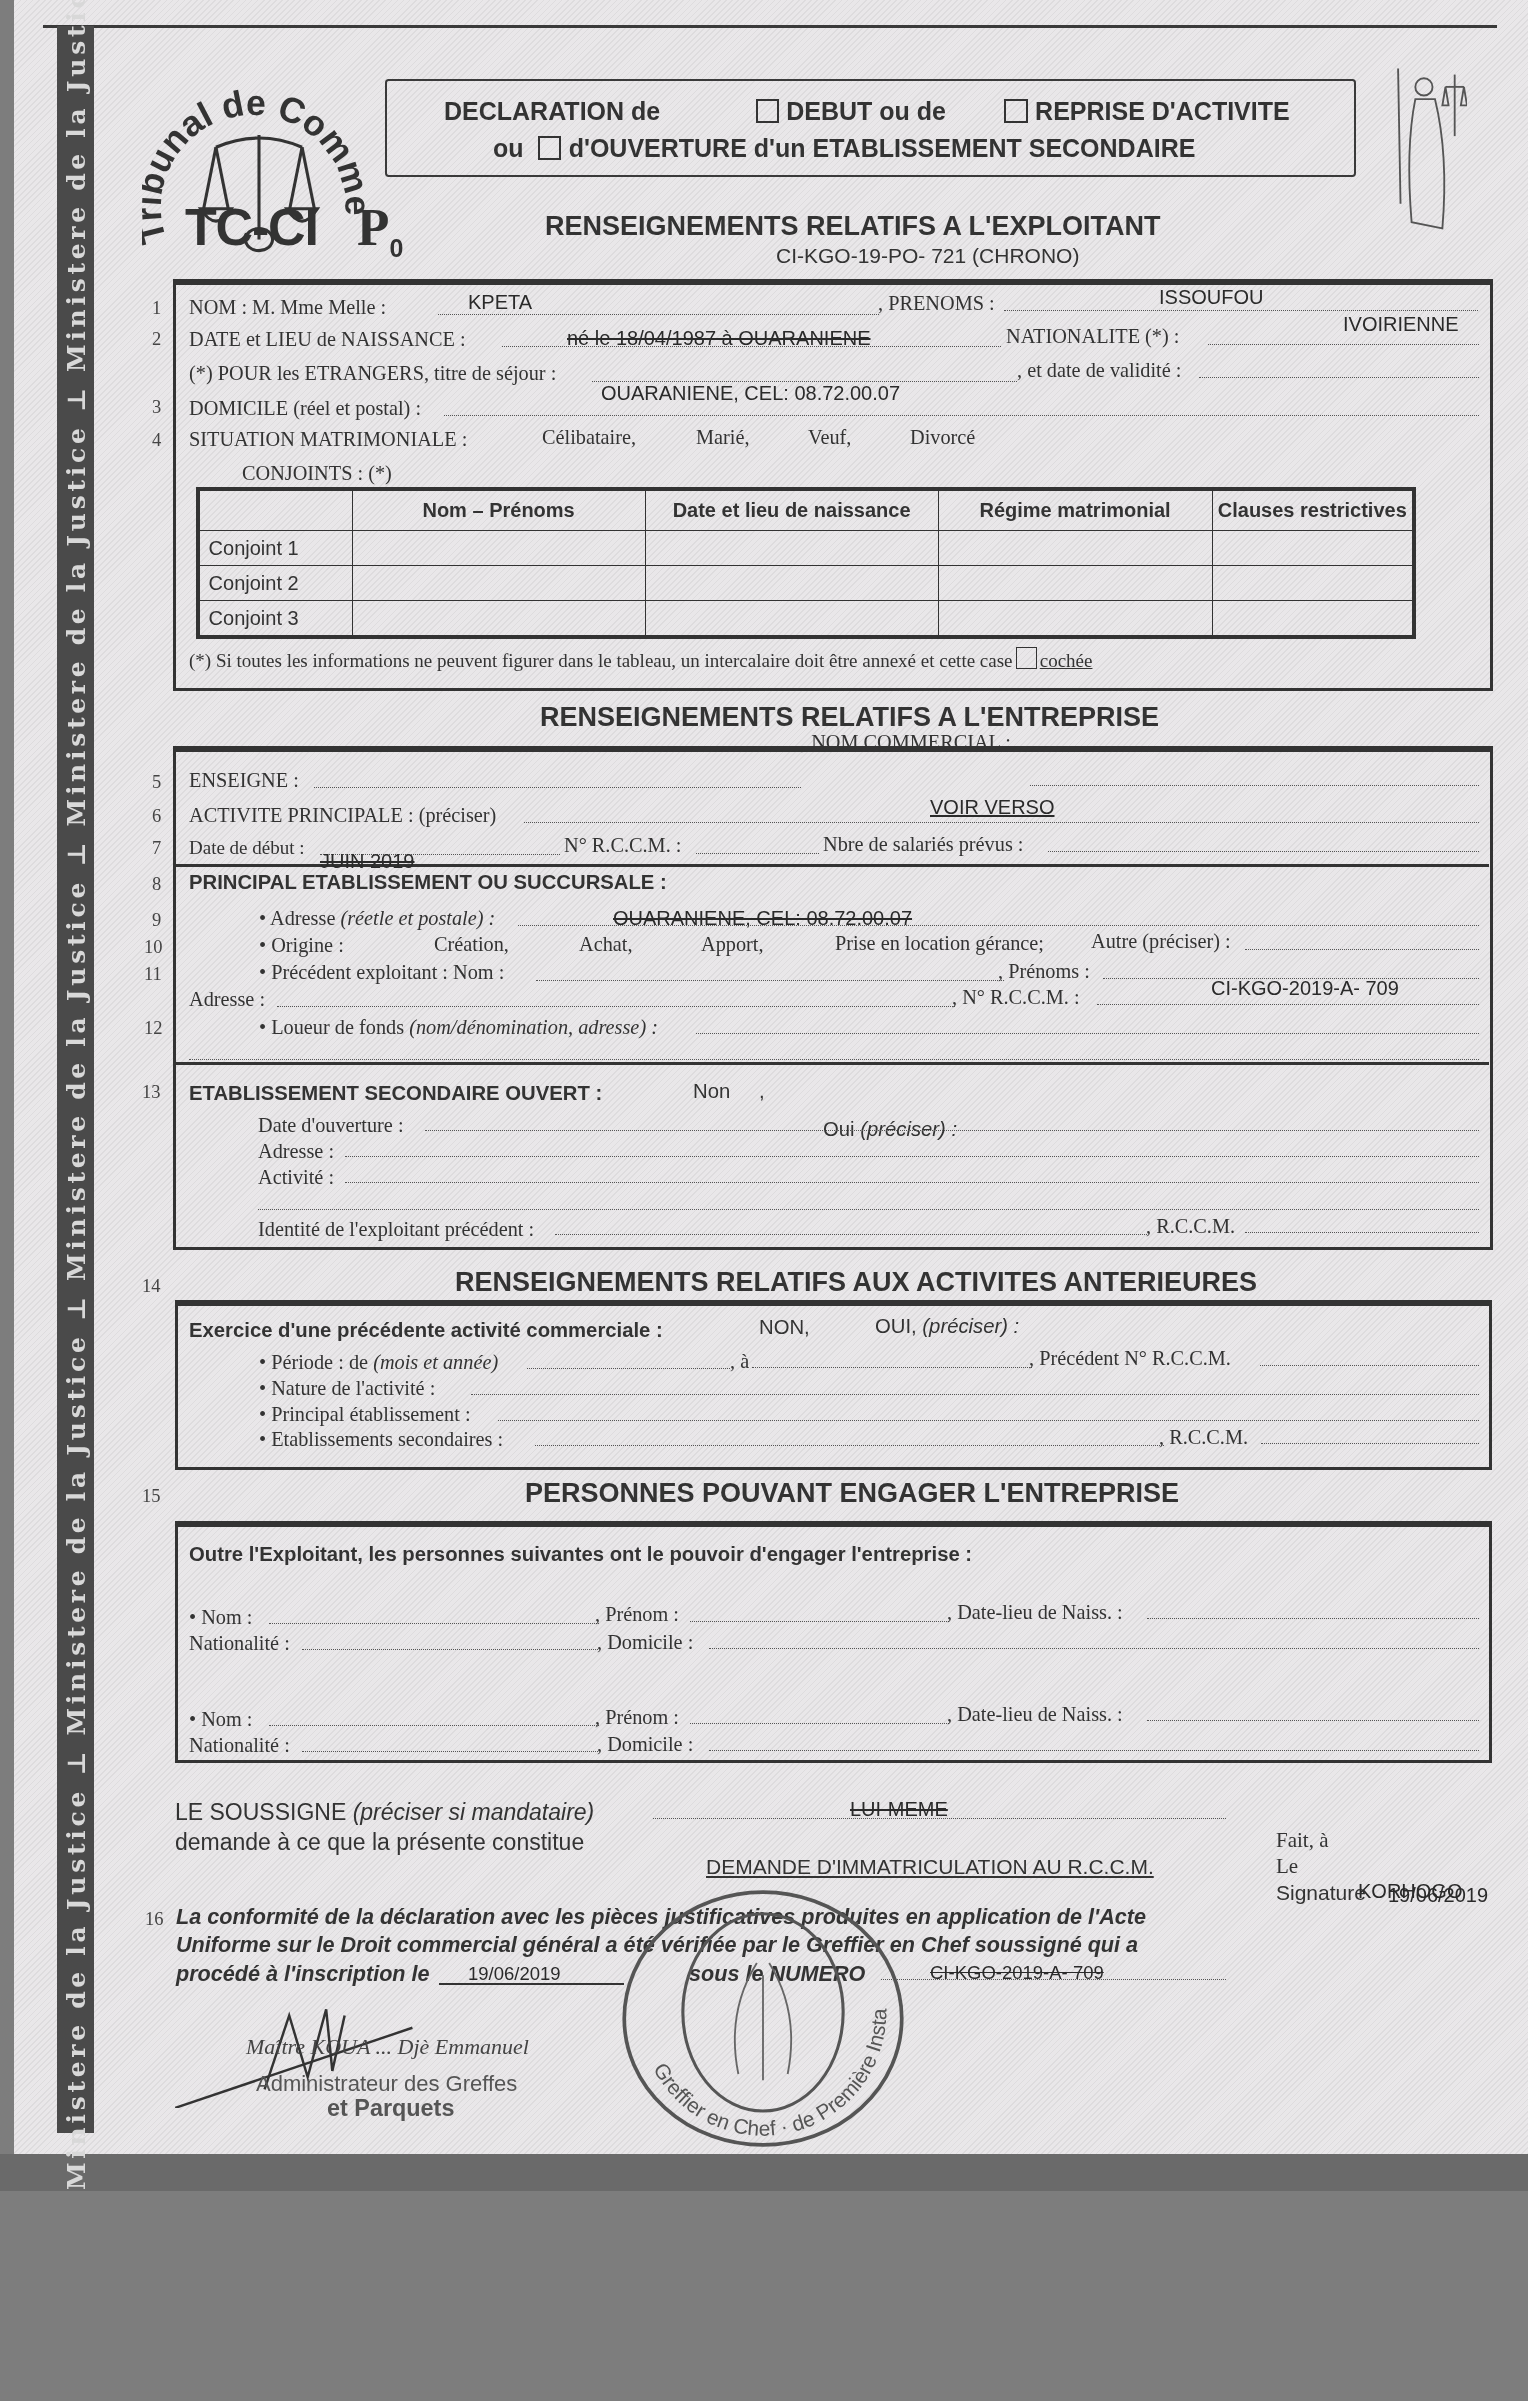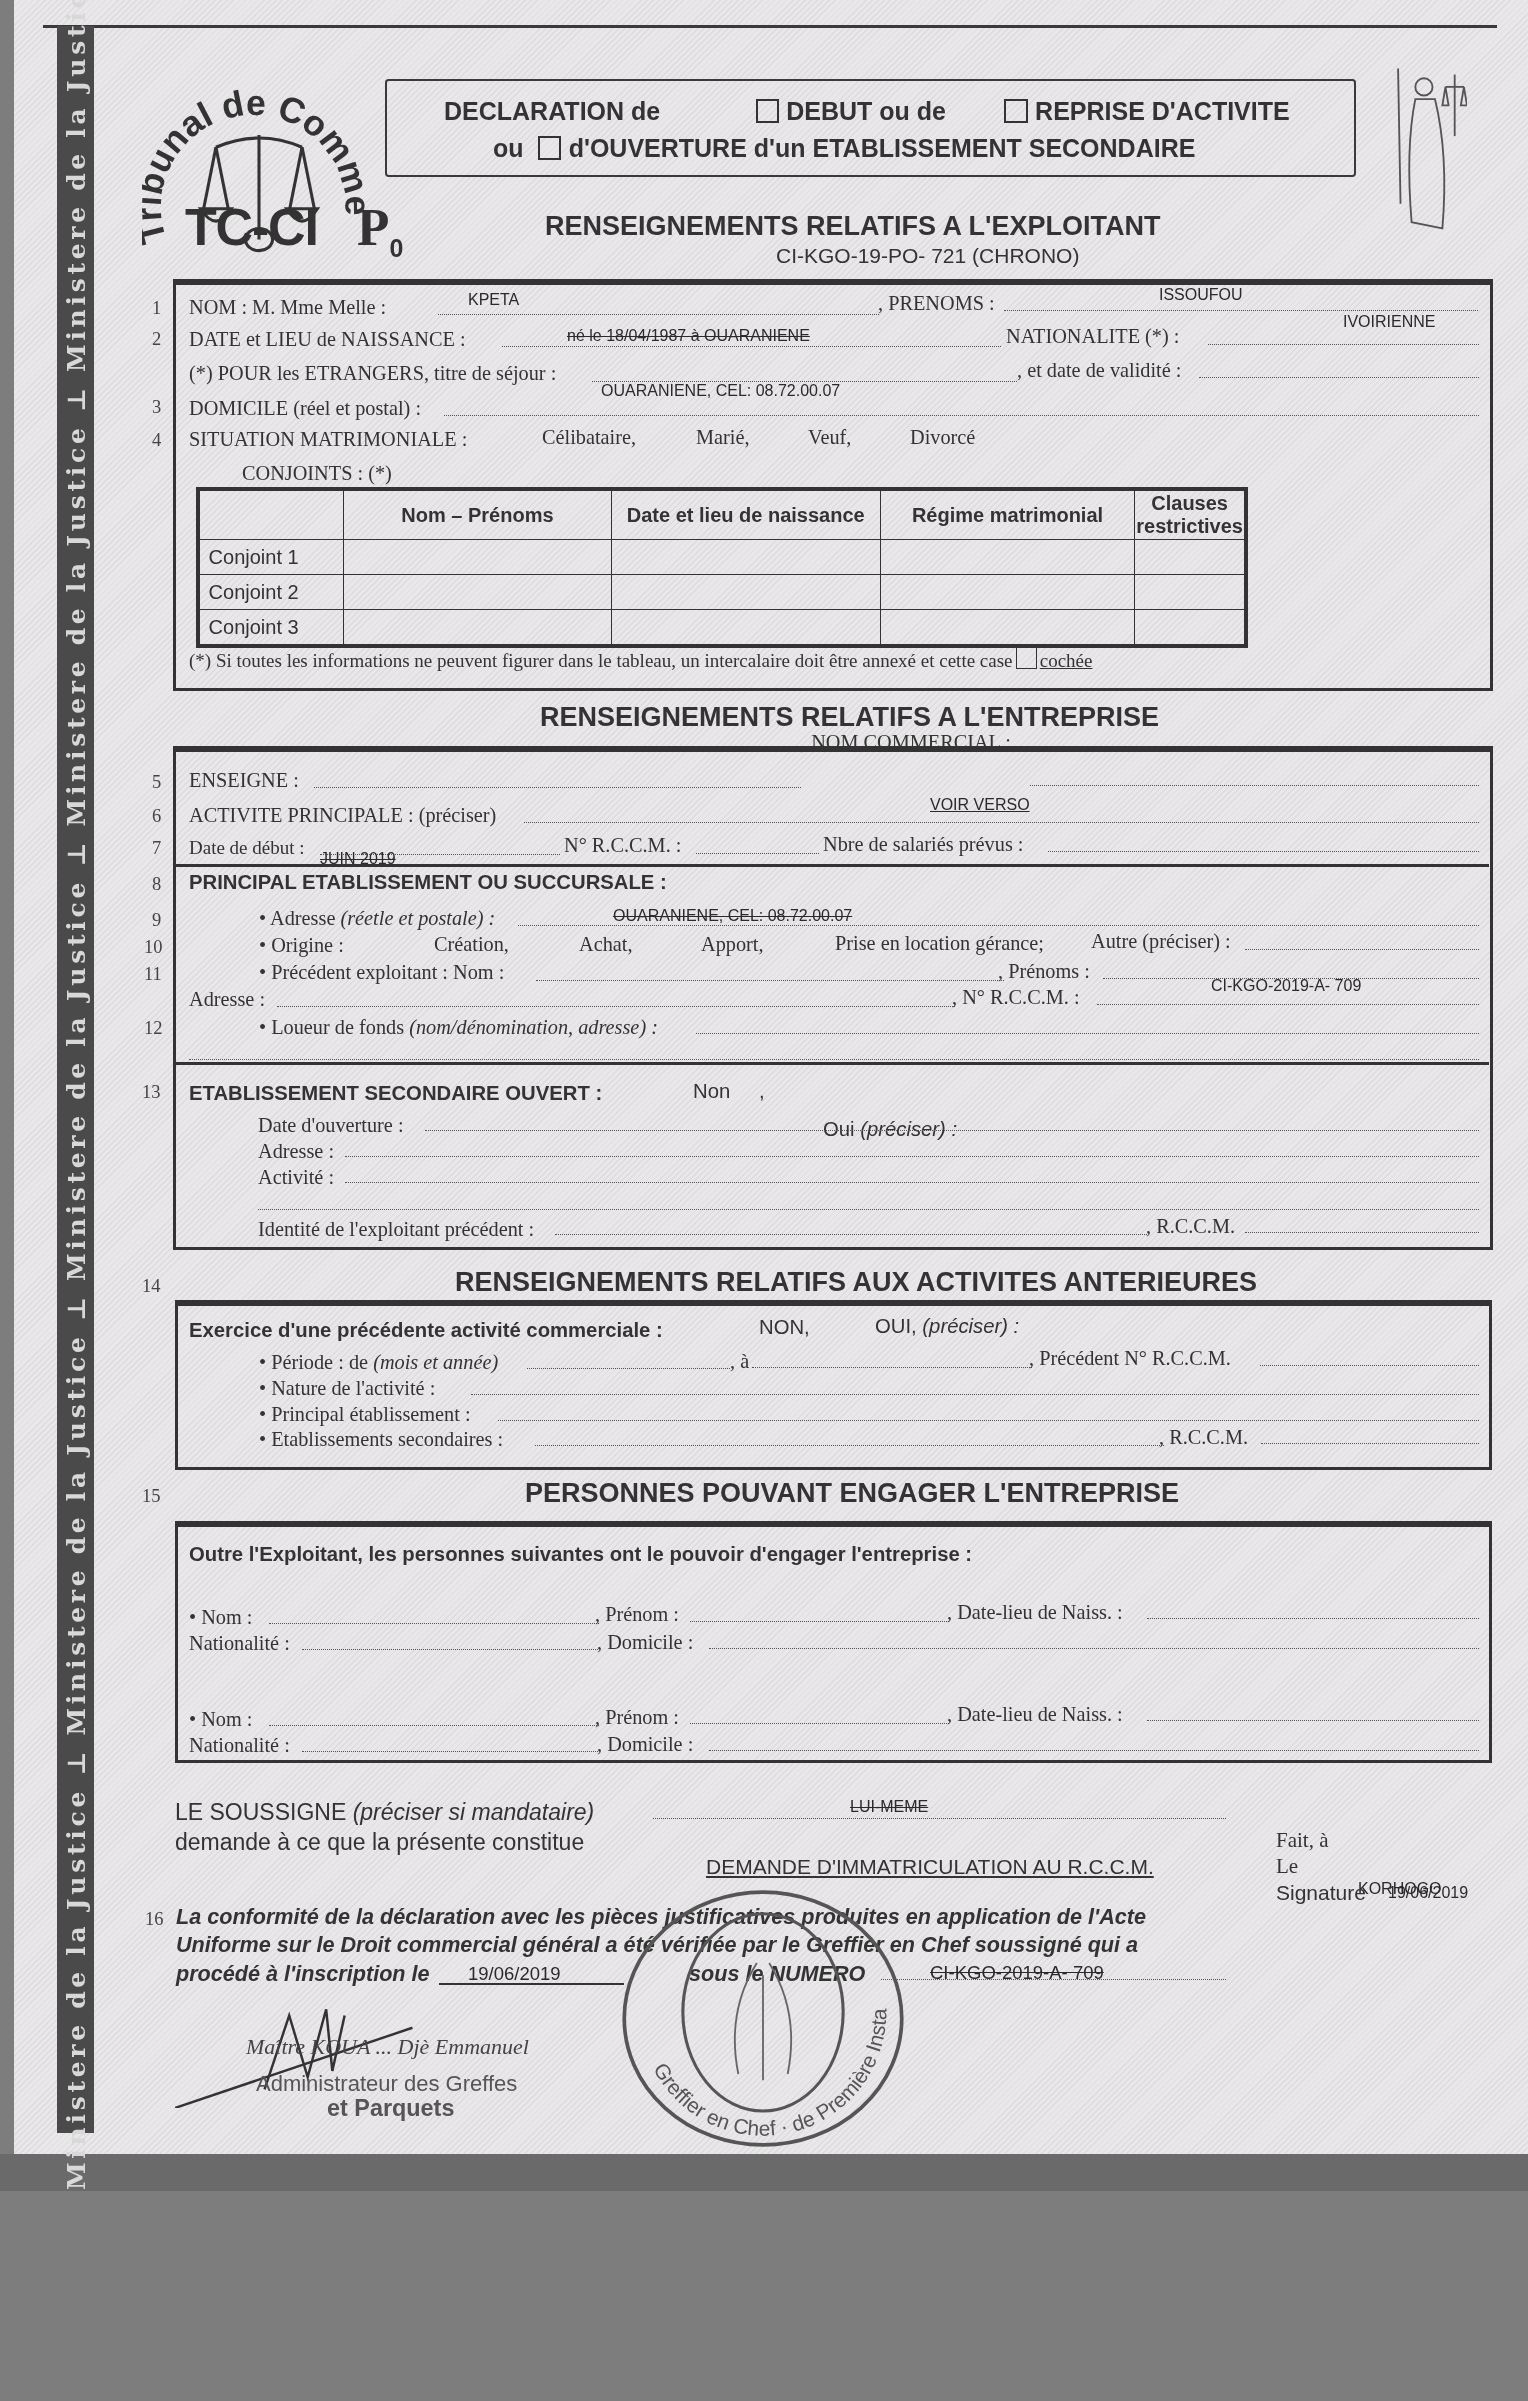--- a/index.html
+++ b/index.html
@@ -21,23 +21,23 @@
   .decl-box{position:absolute;left:385px;top:79px;width:967px;height:94px;border:2.5px solid #3a3a3a;border-radius:3.7px;}
   .decl-line{position:absolute;font-family:"Liberation Sans",sans-serif;font-weight:bold;font-size:25px;color:#333;white-space:nowrap;text-align:right;}
   .cb{display:inline-block;width:23.4px;height:23.4px;border:2.5px solid #333;vertical-align:-2.5px;margin:0 7.4px;box-sizing:border-box;}
   .justice{position:absolute;left:1387px;top:62px;width:80px;height:179px;}
   .sec-title{position:absolute;font-family:"Liberation Sans",sans-serif;font-weight:bold;font-size:27px;color:#333;white-space:nowrap;}
   .chrono{position:absolute;font-family:"Liberation Sans",sans-serif;font-size:21px;color:#333;}
   .box{position:absolute;border:3.7px solid #333;box-sizing:border-box;border-top-width:6.2px;}
   .ln{position:absolute;font-size:20.3px;white-space:nowrap;color:#333;}
   .num{position:absolute;font-size:18.5px;color:#444;}
   .dots{display:inline-block;border-bottom:1.8px dotted #555;height:6.2px;vertical-align:baseline;}
-  .fill{position:absolute;font-family:"Liberation Sans",sans-serif;font-size:16px;color:#2a2a2a;white-space:nowrap;}
+  .fill{position:absolute;font-family:"Liberation Sans",sans-serif;font-size:20px;color:#2a2a2a;white-space:nowrap;}
   .fill.strike{text-decoration:line-through;}
-  table.conj{position:absolute;left:196px;top:487px;width:1052px;border-collapse:collapse;border:4.3px solid #333;}
+  table.conj{position:absolute;left:196px;top:487px;width:1220px;border-collapse:collapse;border:4.3px solid #333;}
   table.conj th,table.conj td{border:1.8px solid #333;height:32px;font-family:"Liberation Sans",sans-serif;font-size:20px;color:#333;}
   table.conj th{height:37px;font-weight:bold;}
   table.conj td.lbl{padding-left:8.6px;width:142px;}
   .hr{position:absolute;height:2.5px;background:#333;}
   .ital{font-style:italic;}
   .sig{position:absolute;}
   .stamp{position:absolute;left:615px;top:1889px;width:296px;height:259px;}
 </style>
 </head>
 <body>

